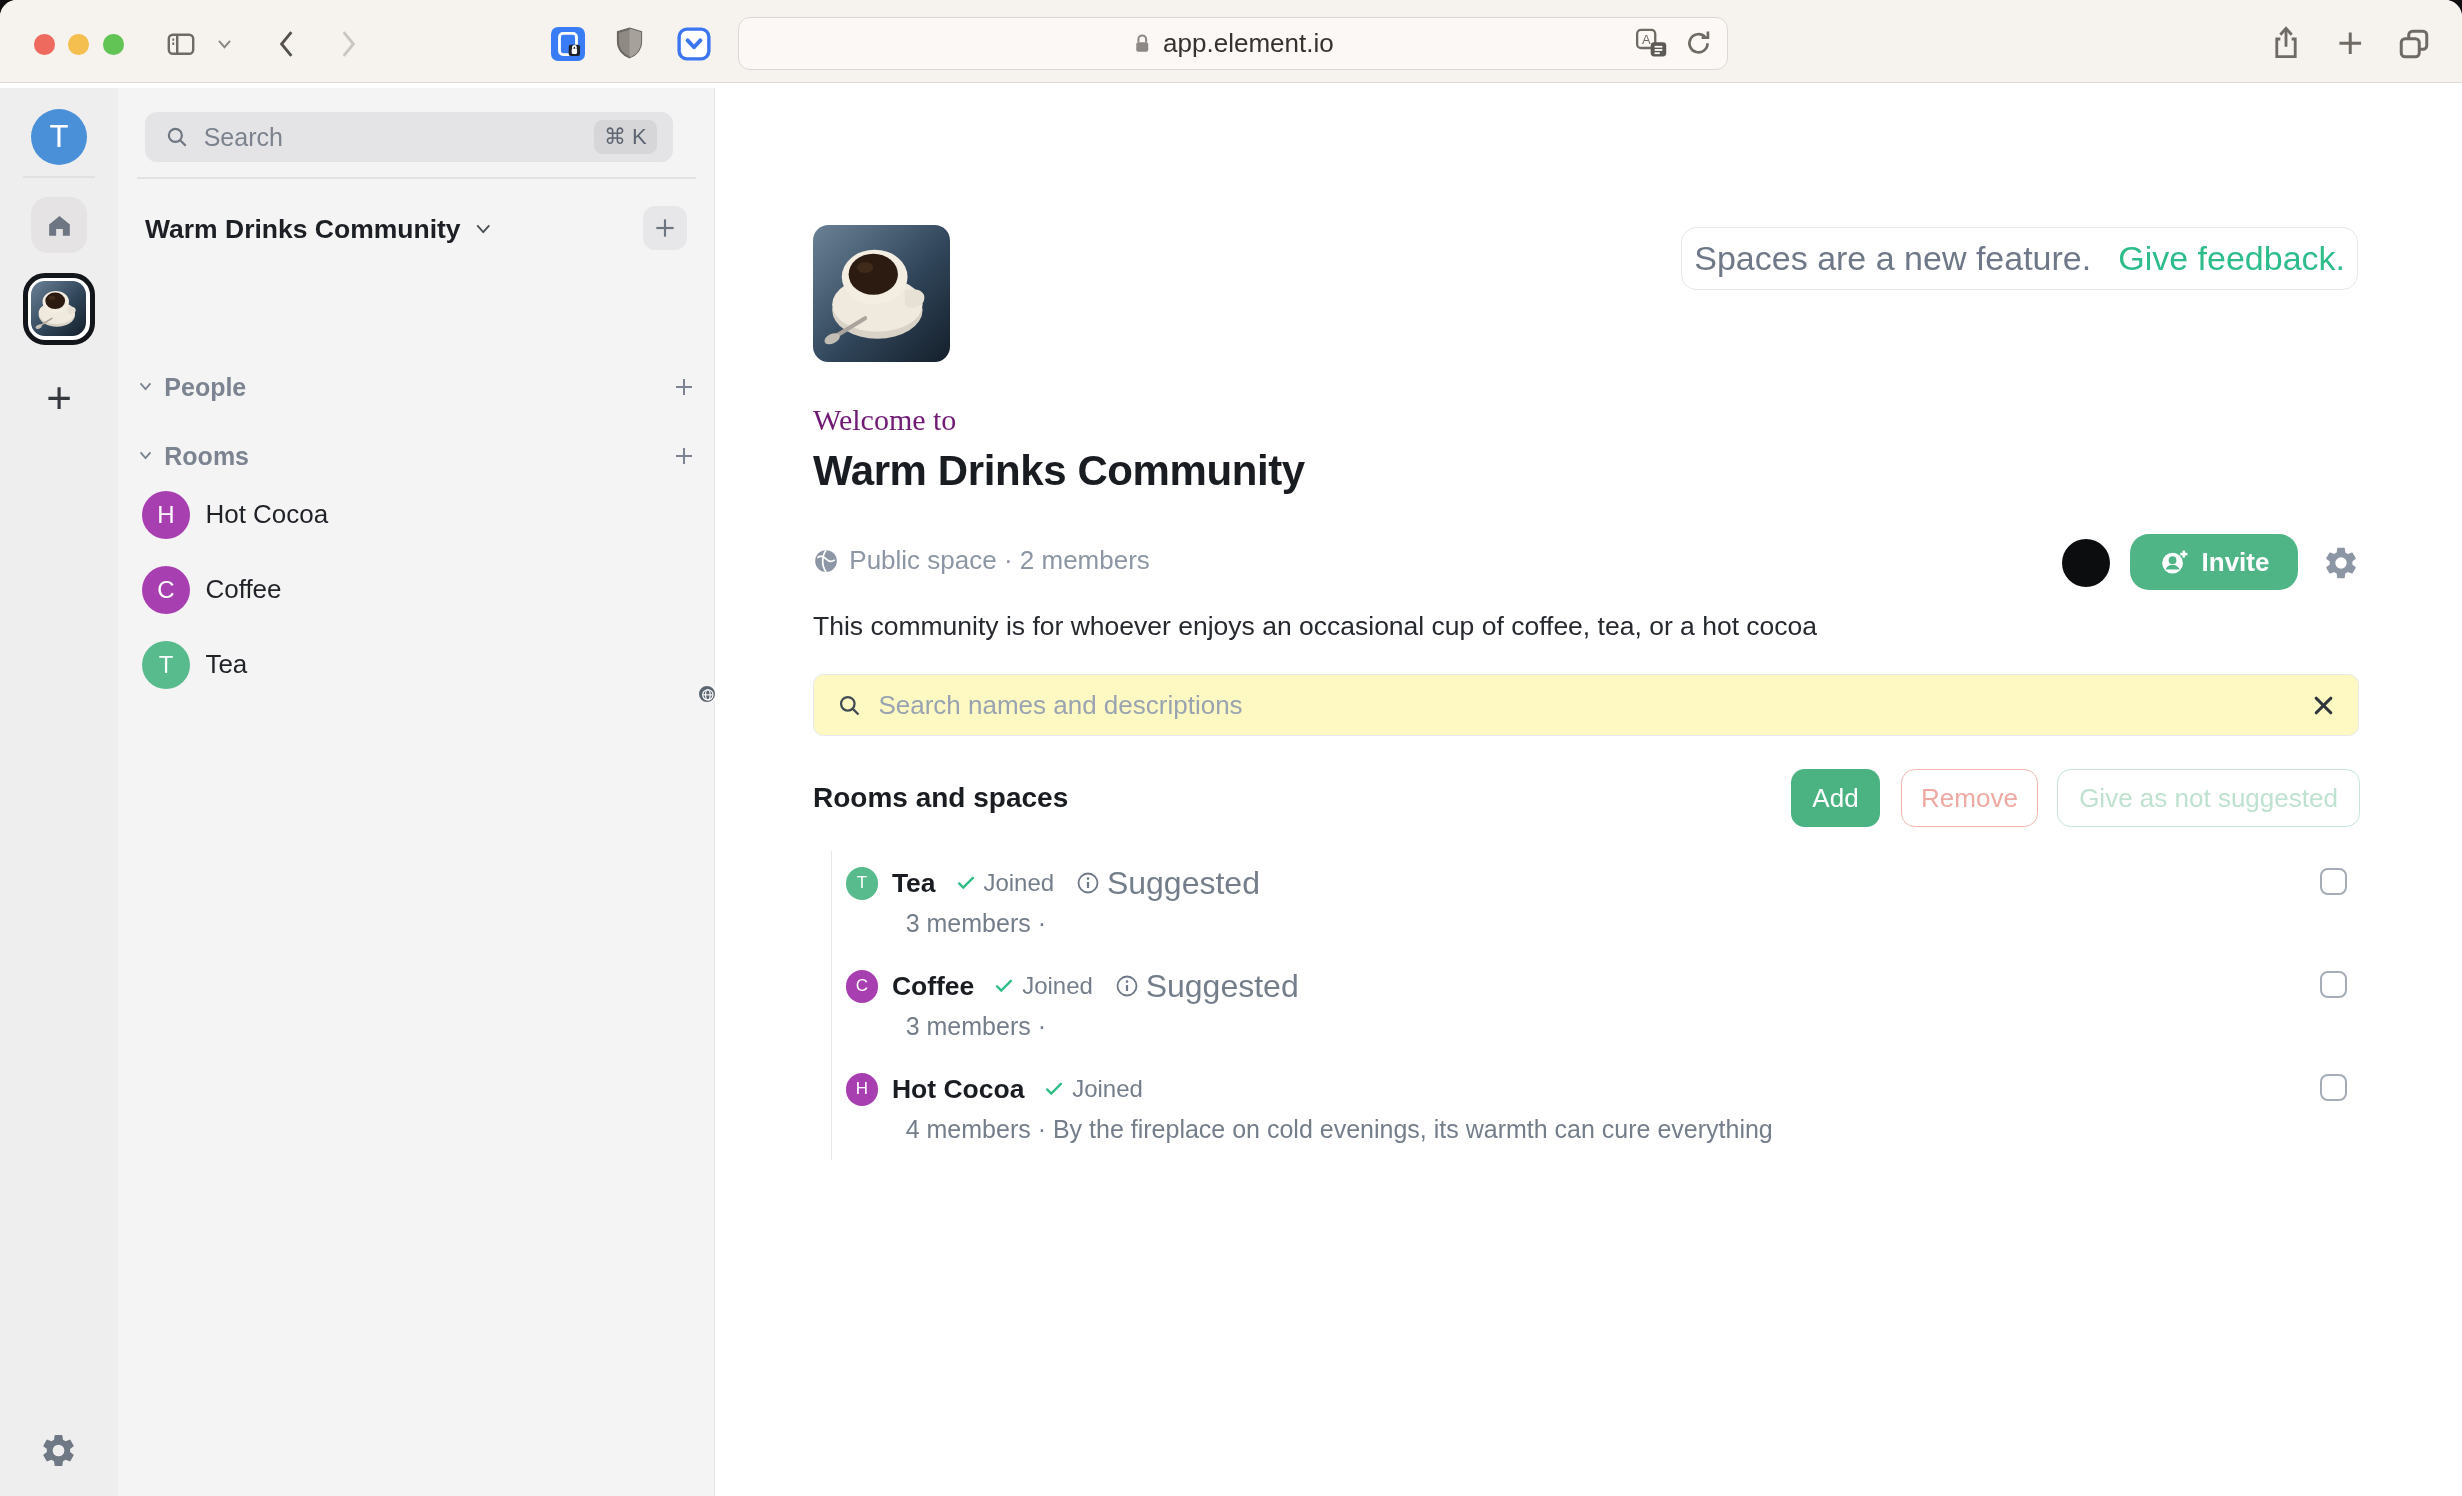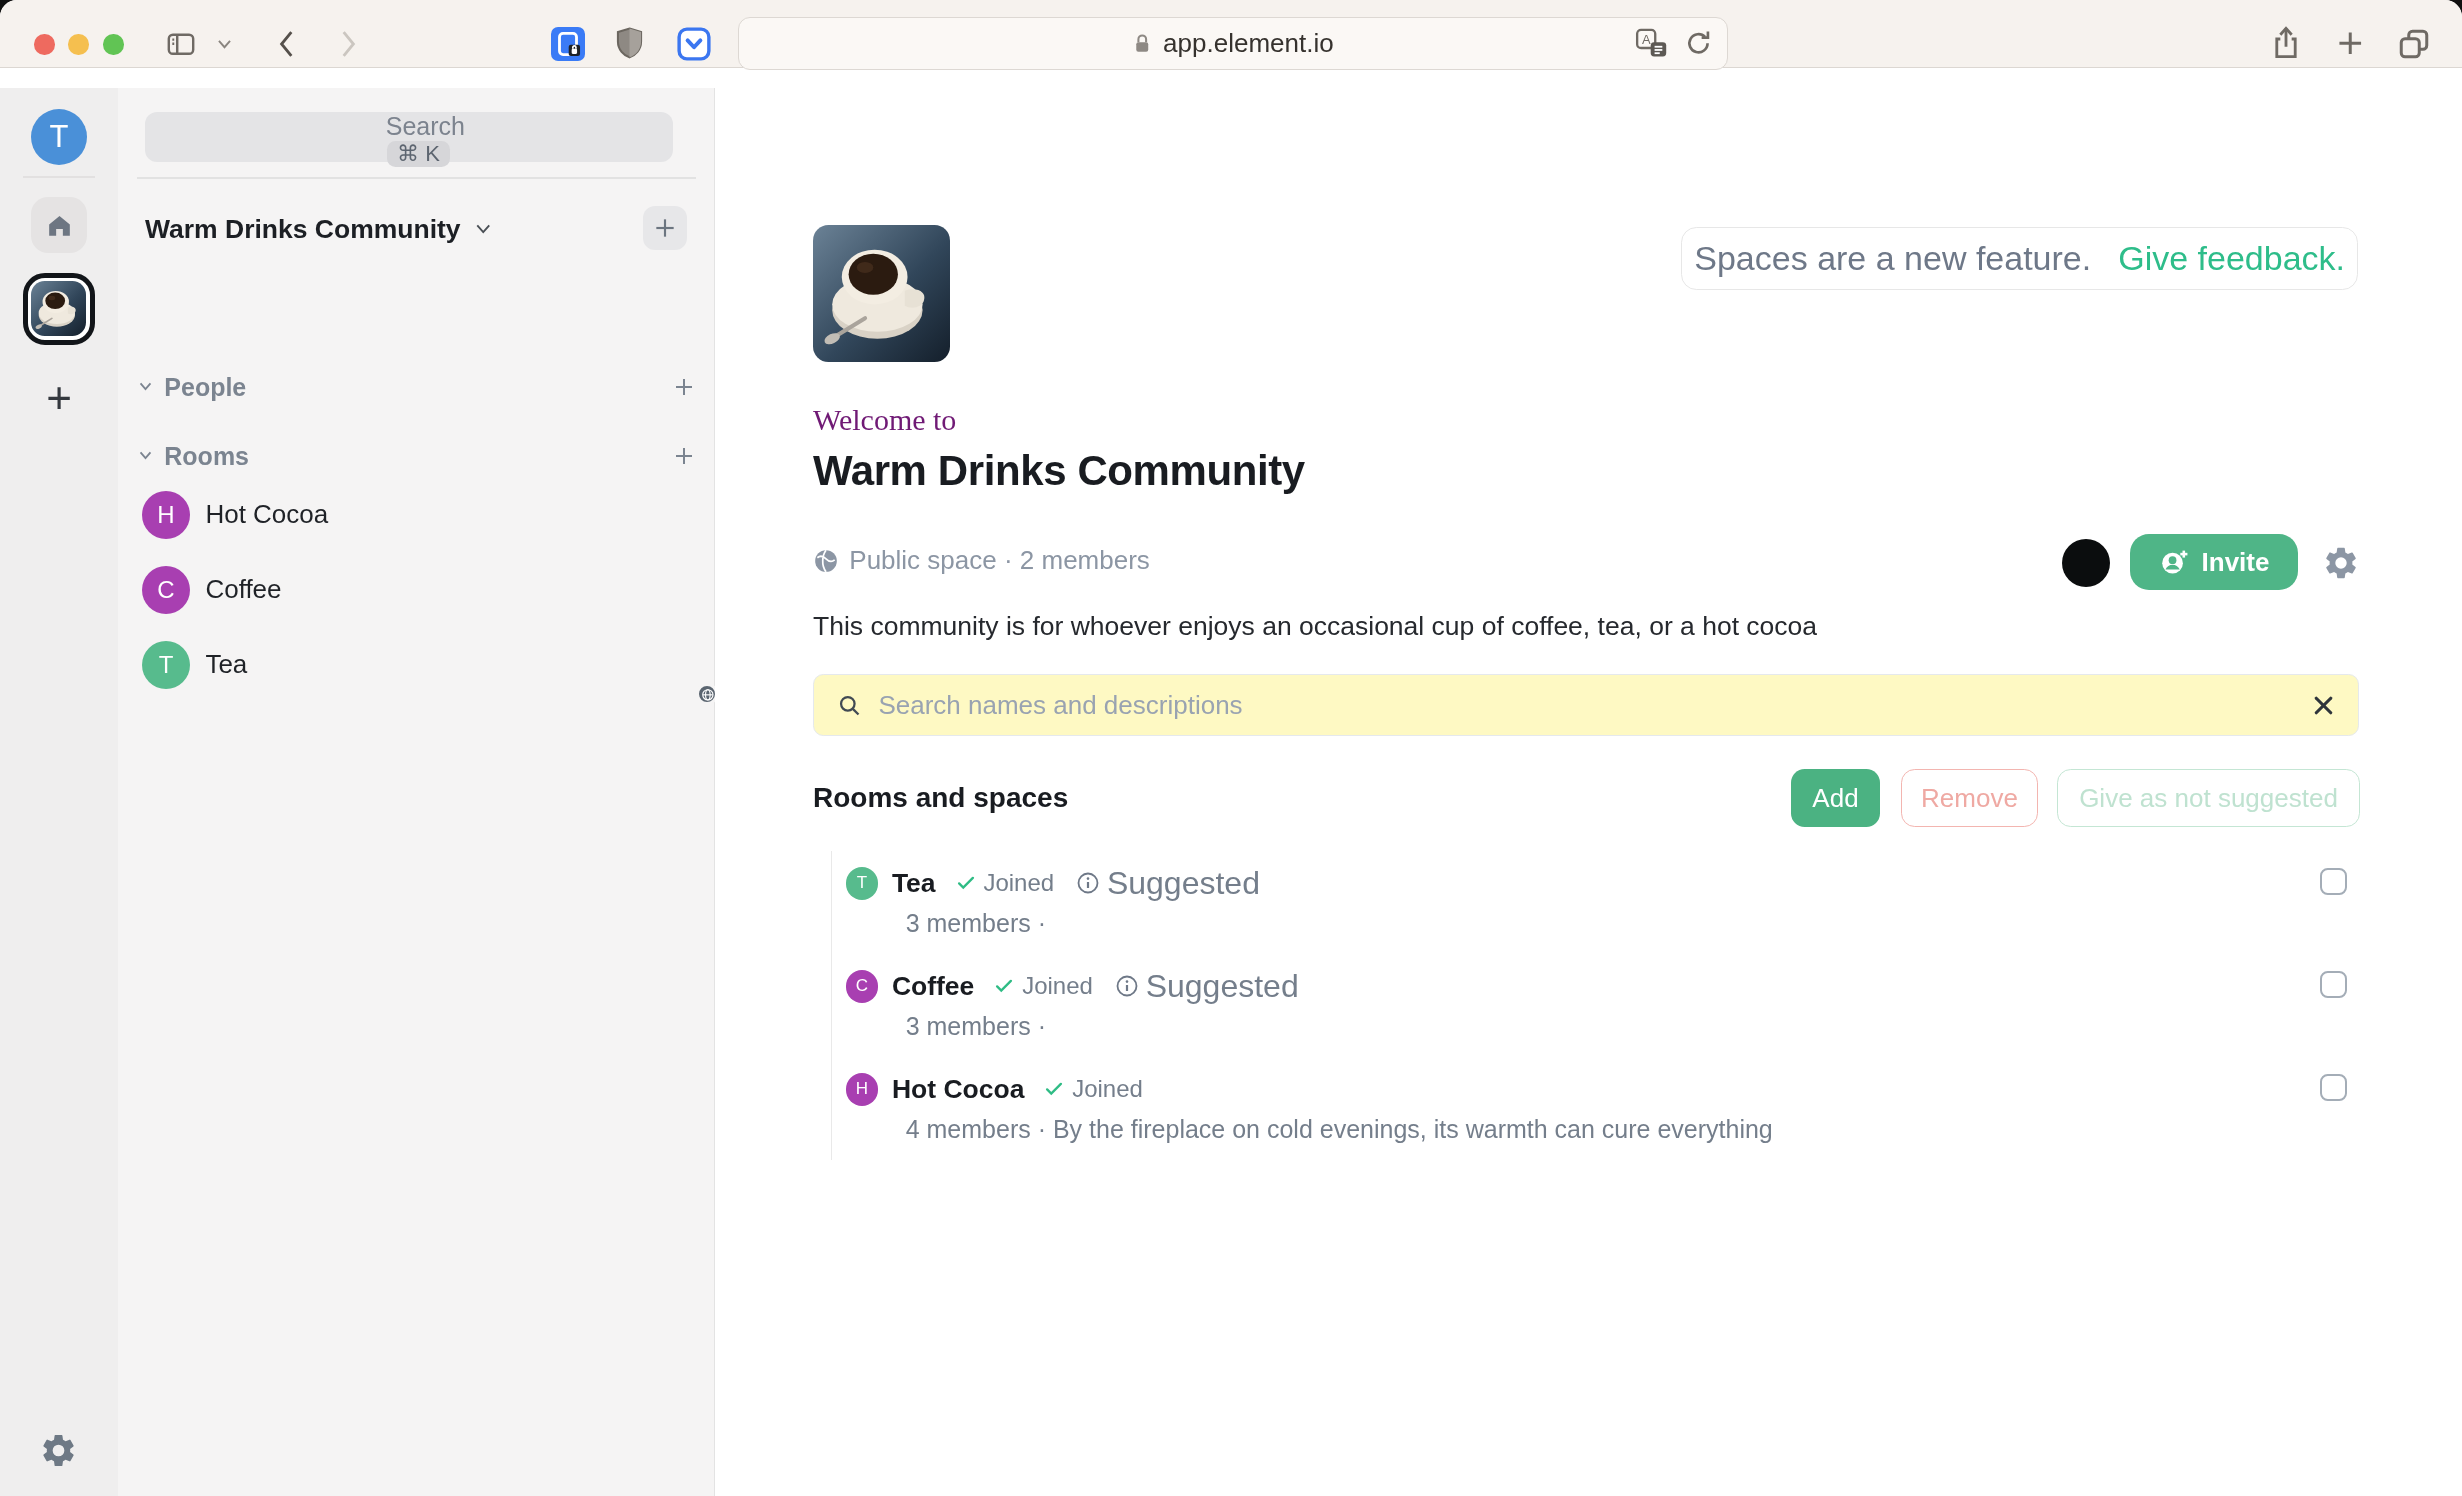--- a/index.html
+++ b/index.html
@@ -2,21 +2,21 @@
 <html style="font-size:13.7px"><head>
 <meta charset="utf-8">
 <style>
   * { margin:0; padding:0; box-sizing:border-box; }
   html,body { background:#101010; }
   body { font-family:"Liberation Sans", sans-serif; }
   .window { position:relative; width:2462px; height:1496px; background:#ffffff;
             border-radius:17px 17px 0 0; overflow:hidden; }
 
   
-  .chrome { position:absolute; left:0; top:0; width:2462px; height:68px;
+  .chrome { position:absolute; left:0; top:0; width:2462px; height:83px;
             background:#f6f2ee; border-bottom:1.7px solid #dcd7d2; }
   .dot { position:absolute; top:34px; width:20.5px; height:20.5px; border-radius:50%; }
   .dot.r { left:34px; background:#ee6a5f; }
   .dot.y { left:68px; background:#f5bf4f; }
   .dot.g { left:103px; background:#61c454; }
   .tbtn { position:absolute; display:flex; align-items:center; justify-content:center; }
   .urlbar { position:absolute; left:738px; top:17px; width:990px; height:53px;
             background:#fbf8f5; border:1.7px solid #ddd8d3; border-radius:12px;
             display:flex; align-items:center; justify-content:center; gap:10.3px; }
   .urltext { font-size:26px; color:#36322e; }
@@ -40,21 +40,21 @@
   .rail-space { position:absolute; left:23px; top:185px; width:72px; height:72px;
                 border:5.1px solid #121519; border-radius:22px; padding:3.4px; background:#fff; }
   .rail-space .imgwrap { width:55px; height:55px; border-radius:13.7px; overflow:hidden; }
   .rail-plus { position:absolute; left:31px; top:282px; width:56px; height:56px;
                display:flex; align-items:center; justify-content:center;
                font-size:44px; color:#34383e; font-weight:300; }
   .rail-gear { position:absolute; left:39px; bottom:26px; width:39px; height:39px; }
 
   
   .search-pill { position:absolute; left:27px; top:24px; width:528px; height:50px;
-                 background:#e4e4e6; border-radius:12px; display:flex; align-items:center; padding:0 0 0 19px;flex-direction:column; }
+                 background:#e4e4e6; border-radius:12px; display:flex; align-items:center; padding:0 16px 0 19px; }
   .search-pill .ph { font-size:25px; color:#7c838e; margin-left:13.7px; flex:1; }
   .kbd { background:#d6d6d9; border-radius:8.5px; height:34px; padding:0 10.3px;
          font-size:22px; color:#5d6570; display:flex; align-items:center; }
   .panel-div { position:absolute; left:19px; top:89px; width:559px; height:1.7px; background:#e2e2e2; }
   .space-row { position:absolute; left:27px; top:118px; width:542px; height:46px;
                display:flex; align-items:center; }
   .space-name { font-size:26.5px; font-weight:bold; color:#1c1f24; }
   .space-row .chev { margin-left:12px; }
   .panel-plusbtn { position:absolute; left:525px; top:118px; width:44px; height:44px;
                    background:#e7e7e9; border-radius:12px; display:flex; align-items:center; justify-content:center; }

